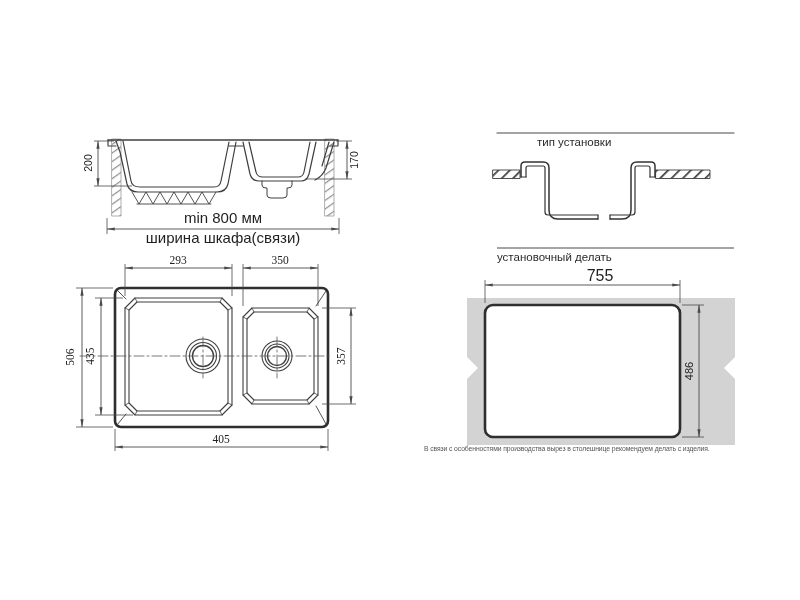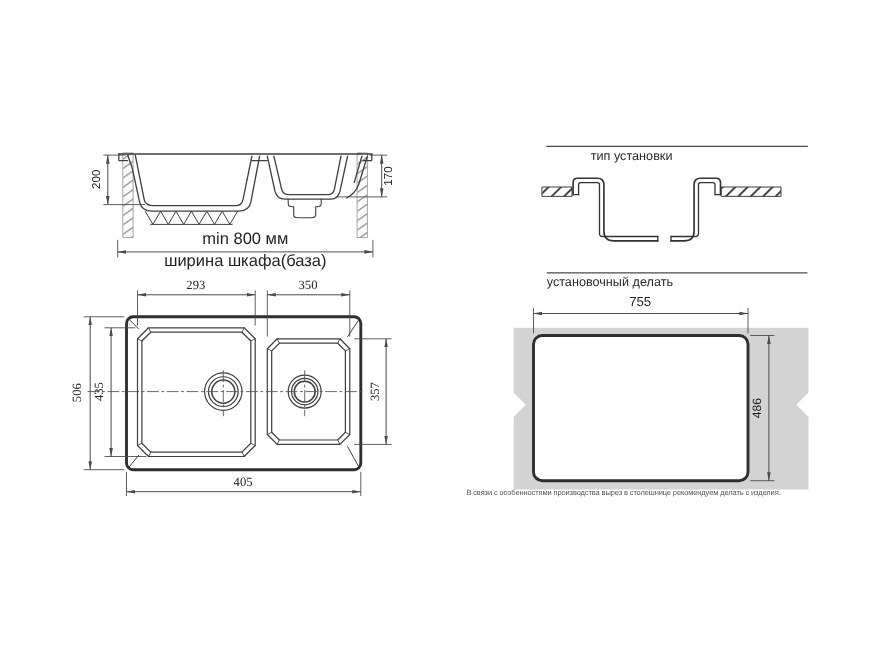--- a/index.html
+++ b/index.html
@@ -19,21 +19,21 @@
   #l-min800{left:223px;top:210px;}
   #l-shirina{left:223px;top:230px;}
   #l-397{left:178px;top:255px;}
   #l-270{left:280px;top:255px;}
   #l-506{left:71px;top:357px;}
   #l-435{left:91px;top:356px;}
   #l-357{left:342px;top:356px;}
   #l-775{left:221px;top:434px;}
   #l-title-install{left:497px;top:137px;margin-left:40px;}
   #l-title-cutout{left:497px;top:252px;}
-  #l-755{left:582px;top:268px;font-size:12px;}
+  #l-755{left:600px;top:268px;font-size:16px;}
   #l-486{left:689px;top:371px;font-size:11px;}
   #l-note{left:424px;top:446px;width:330px;}
 </style>
 </head>
 <body>
 
 <div id="canvas">
 
 <svg width="800" height="600" viewBox="0 0 800 600">
   <defs>
@@ -152,21 +152,21 @@
     <path d="M322,308 H356 M322,404 H356" stroke-width="0.8"></path>
     <line x1="351" y1="308" x2="351" y2="404" marker-start="url(#arr)" marker-end="url(#arr)"></line>
     <path d="M115,429 V451 M328,429 V451" stroke-width="0.8"></path>
     <line x1="115" y1="447" x2="328" y2="447" marker-start="url(#arr)" marker-end="url(#arr)"></line>
   </g>
 </svg>
 
 <span id="l-200" class="lbl vl sans">200</span>
 <span id="l-170" class="lbl vl sans">170</span>
 <span id="l-min800" class="lbl hl sans">min 800 мм</span>
-<span id="l-shirina" class="lbl hl sans">ширина шкафа(база)</span>
+<span id="l-shirina" class="lbl hl sans">ширина шкафа(связи)</span>
 
 <span id="l-397" class="lbl hl serif">293</span>
 <span id="l-270" class="lbl hl serif">350</span>
 <span id="l-506" class="lbl vl serif">506</span>
 <span id="l-435" class="lbl vl serif">435</span>
 <span id="l-357" class="lbl vl serif">357</span>
 <span id="l-775" class="lbl hl serif">405</span>
 
 <span id="l-title-install" class="lbl title">тип установки</span>
 <span id="l-title-cutout" class="lbl title">установочный делать</span>

